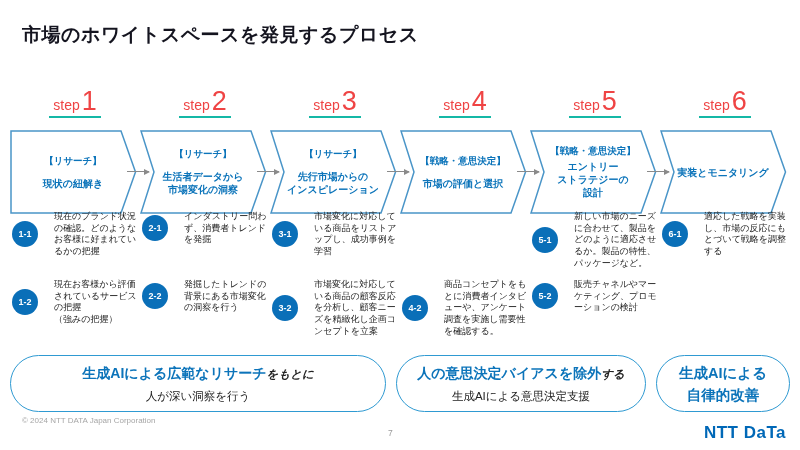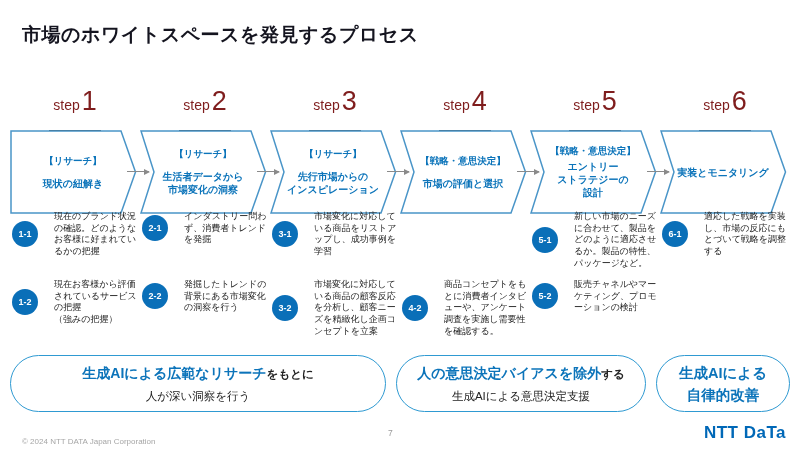--- a/index.html
+++ b/index.html
@@ -4,21 +4,21 @@
 <style>
   html,body{margin:0;padding:0;}
   body{font-family:"Liberation Sans","DejaVu Sans",sans-serif;background:#fff;}
   .page{position:relative;width:800px;height:450px;background:#fff;overflow:hidden;}
 
   .title{position:absolute;left:22px;top:22px;font-size:19px;font-weight:bold;color:#14141f;letter-spacing:.5px;}
 
   
   .col{position:absolute;top:88px;width:130px;height:270px;}
   .step-header{position:absolute;top:0;left:0;width:100%;text-align:center;}
-  .step-underline{display:inline-block;border-bottom:2px solid #404040;padding:0 4px 15px;line-height:1;color:#7f1d1d;}
+  .step-underline{display:inline-block;border-bottom:2px solid #14b8a6;padding:0 4px 1px;line-height:1;color:#ef4444;}
   .step-word{font-size:14px;}
   .step-num{font-size:27px;margin-left:2px;}
 
   .arrow-wrap{position:absolute;top:42px;left:0;width:127px;height:84px;}
   .arrow-wrap svg{position:absolute;top:0;left:0;}
   .arrow-text{position:absolute;top:0;left:12px;width:102px;height:84px;display:flex;flex-direction:column;justify-content:center;align-items:center;text-align:center;color:#0c74ba;font-weight:bold;}
   .cat{font-size:9.5px;margin-bottom:9px;}
   .cat:empty{display:none;}
   .col-tight .cat{margin-bottom:2px;}
   .step-name{font-size:10px;line-height:1.3;white-space:pre-line;}
@@ -30,26 +30,26 @@
   .item-text{margin-left:4px;margin-top:1px;font-size:9px;line-height:1.3;color:#1e1e1e;white-space:pre-line;}
 
   
   .connector{position:absolute;top:171px;width:22px;height:0;border-top:1px solid #8a8a8a;}
   .connector::after{content:"";position:absolute;right:-1px;top:-3.5px;width:0;height:0;border-left:6px solid #8a8a8a;border-top:3.5px solid transparent;border-bottom:3.5px solid transparent;}
 
   
   .bubble{position:absolute;top:355px;height:57px;border:1.5px solid #2f9ad2;border-radius:29px;background:#fff;display:flex;flex-direction:column;justify-content:center;align-items:center;text-align:center;box-sizing:border-box;}
   .b-line{line-height:1.35;}
   .hl{color:#0c74ba;font-weight:bold;font-size:14px;}
-  .rest1{color:#222;font-weight:bold;font-size:11.5px;}
+  .rest1{color:#222;font-weight:bold;font-size:11.5px;font-style:italic;}
   .b2-text{color:#222;font-size:11.5px;font-weight:normal;}
   .bubble3 .hl{font-size:14.5px;}
   span:empty{display:none;}
 
-  .copyright{position:absolute;left:22px;top:437px;font-size:8px;color:#a6a6a6;}
+  .copyright{position:absolute;left:22px;top:416px;font-size:8px;color:#a6a6a6;}
   .page-num{position:absolute;left:388px;top:428px;font-size:8.5px;color:#9a9a9a;}
   .logo{position:absolute;right:14px;top:423px;font-size:17px;font-weight:800;color:#0068b7;letter-spacing:.5px;transform:scaleY(.92);}
 </style>
 </head>
 <body>
 
 <div class="page">
 
   <div class="title">市場のホワイトスペースを発見するプロセス</div>
 

